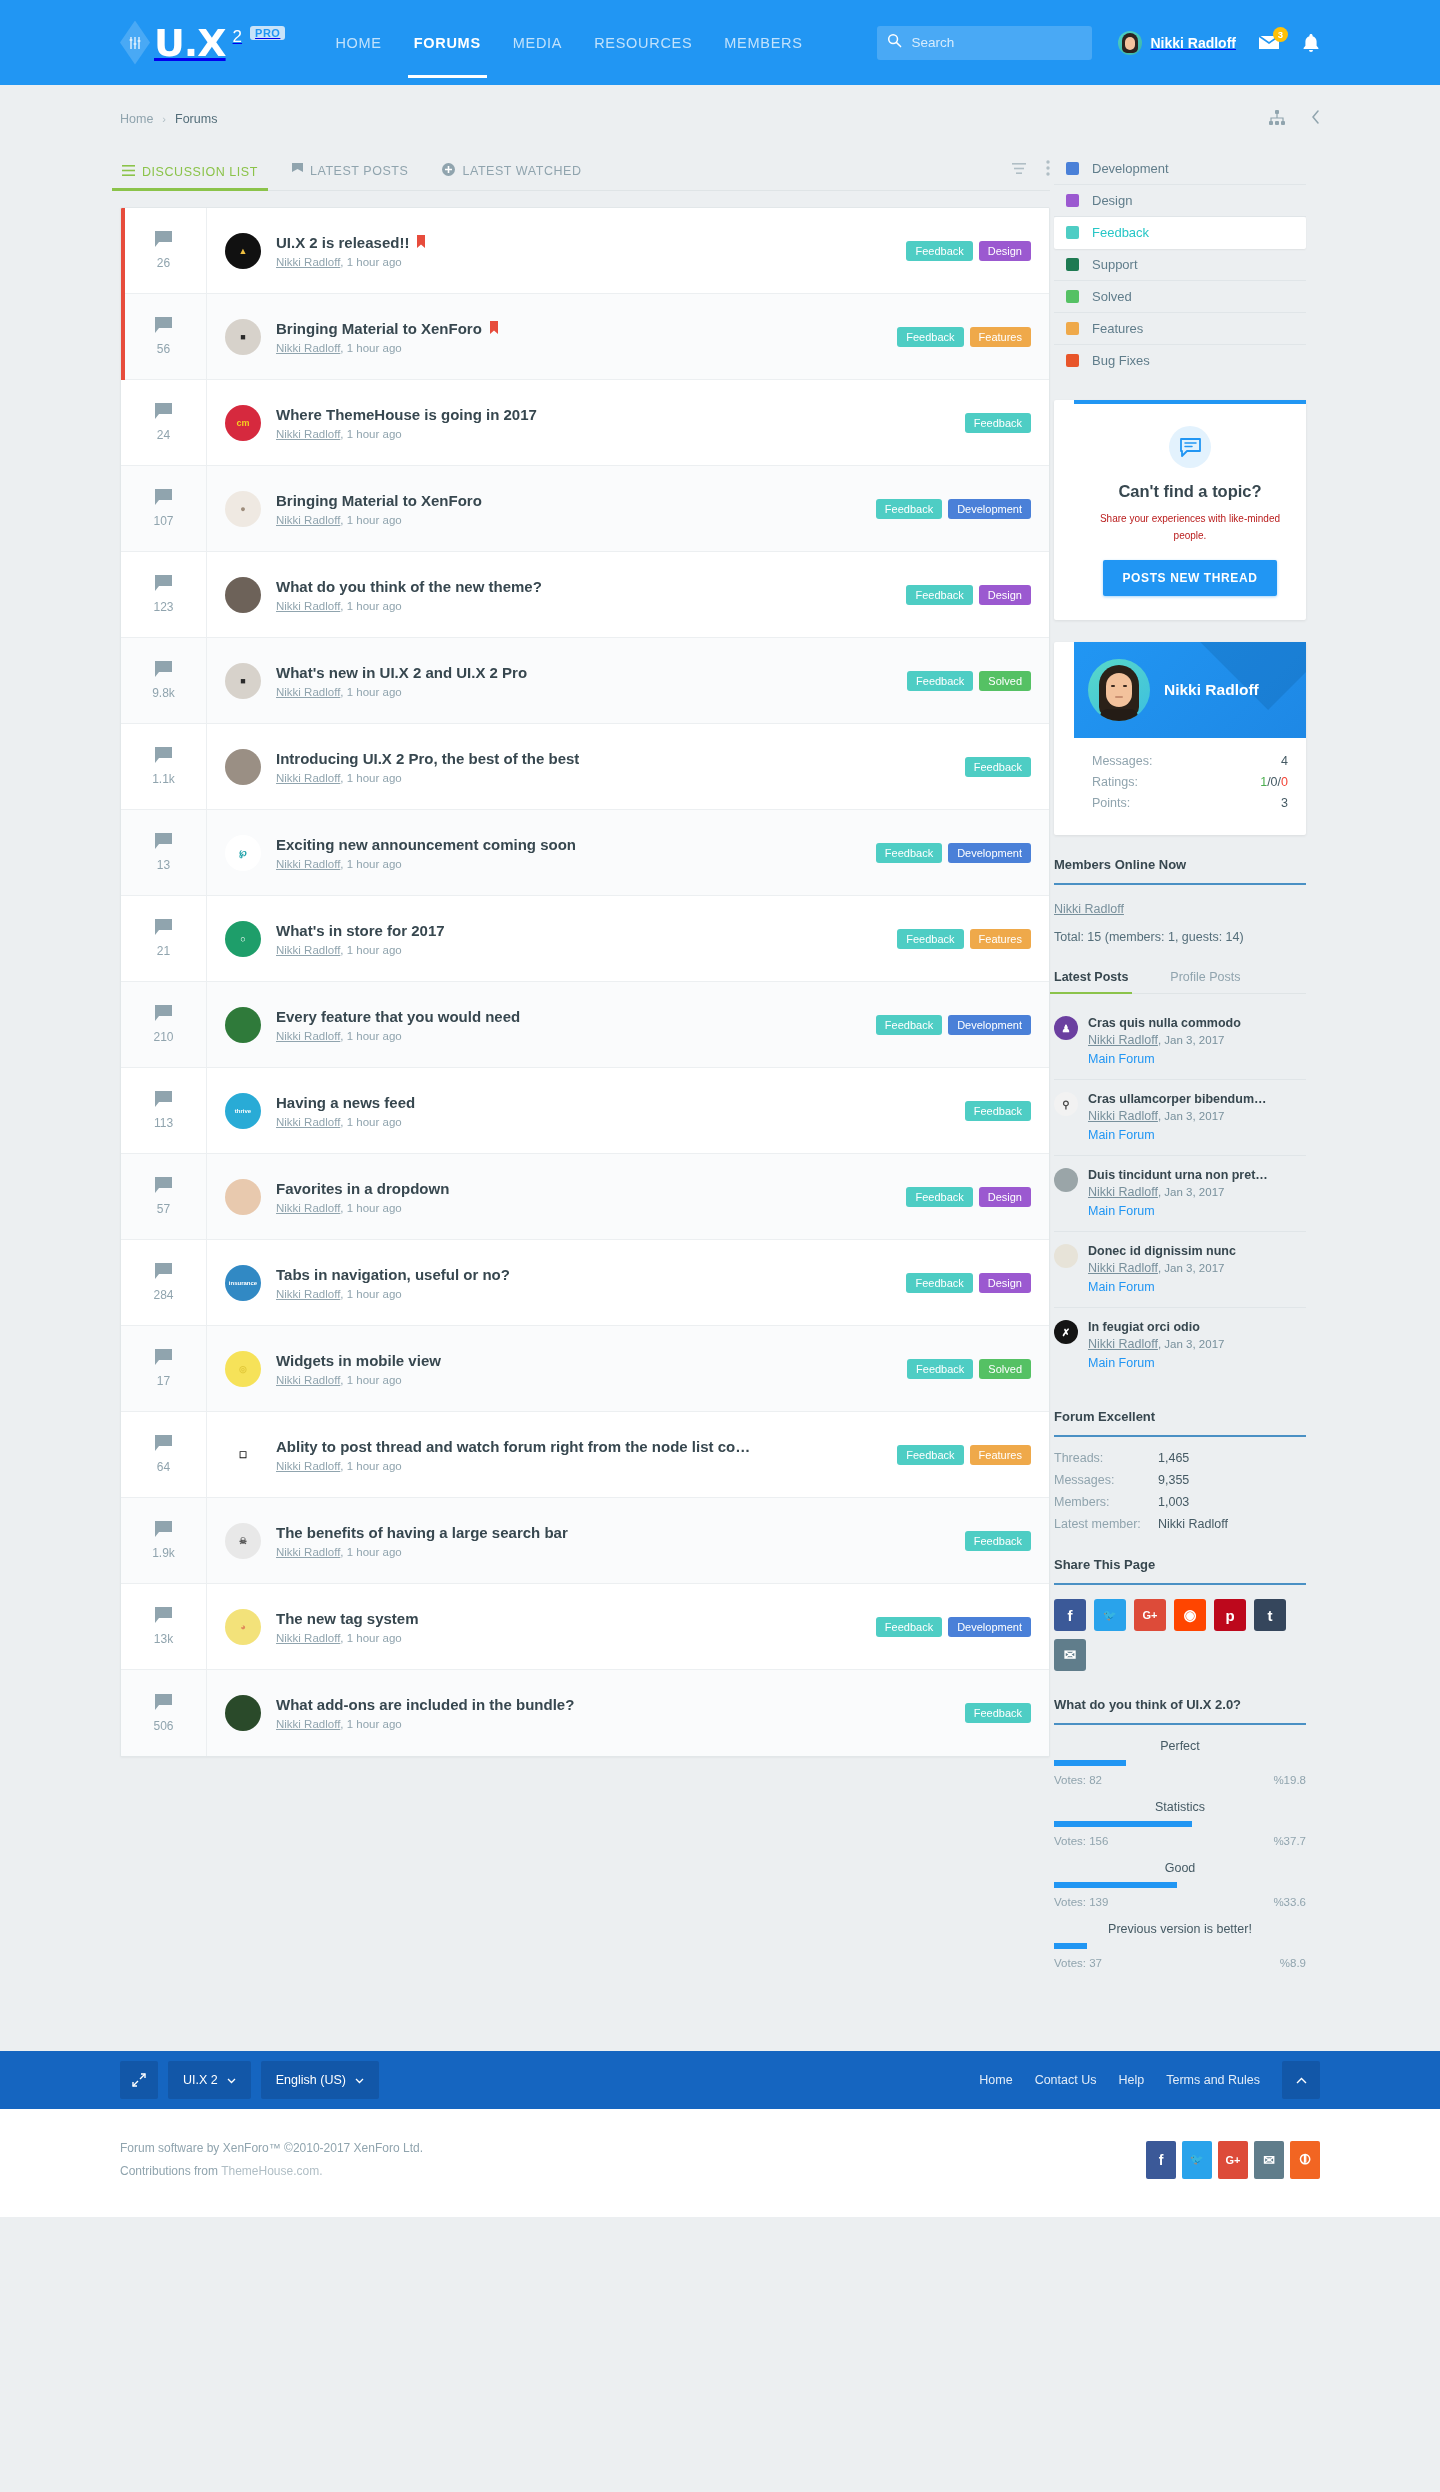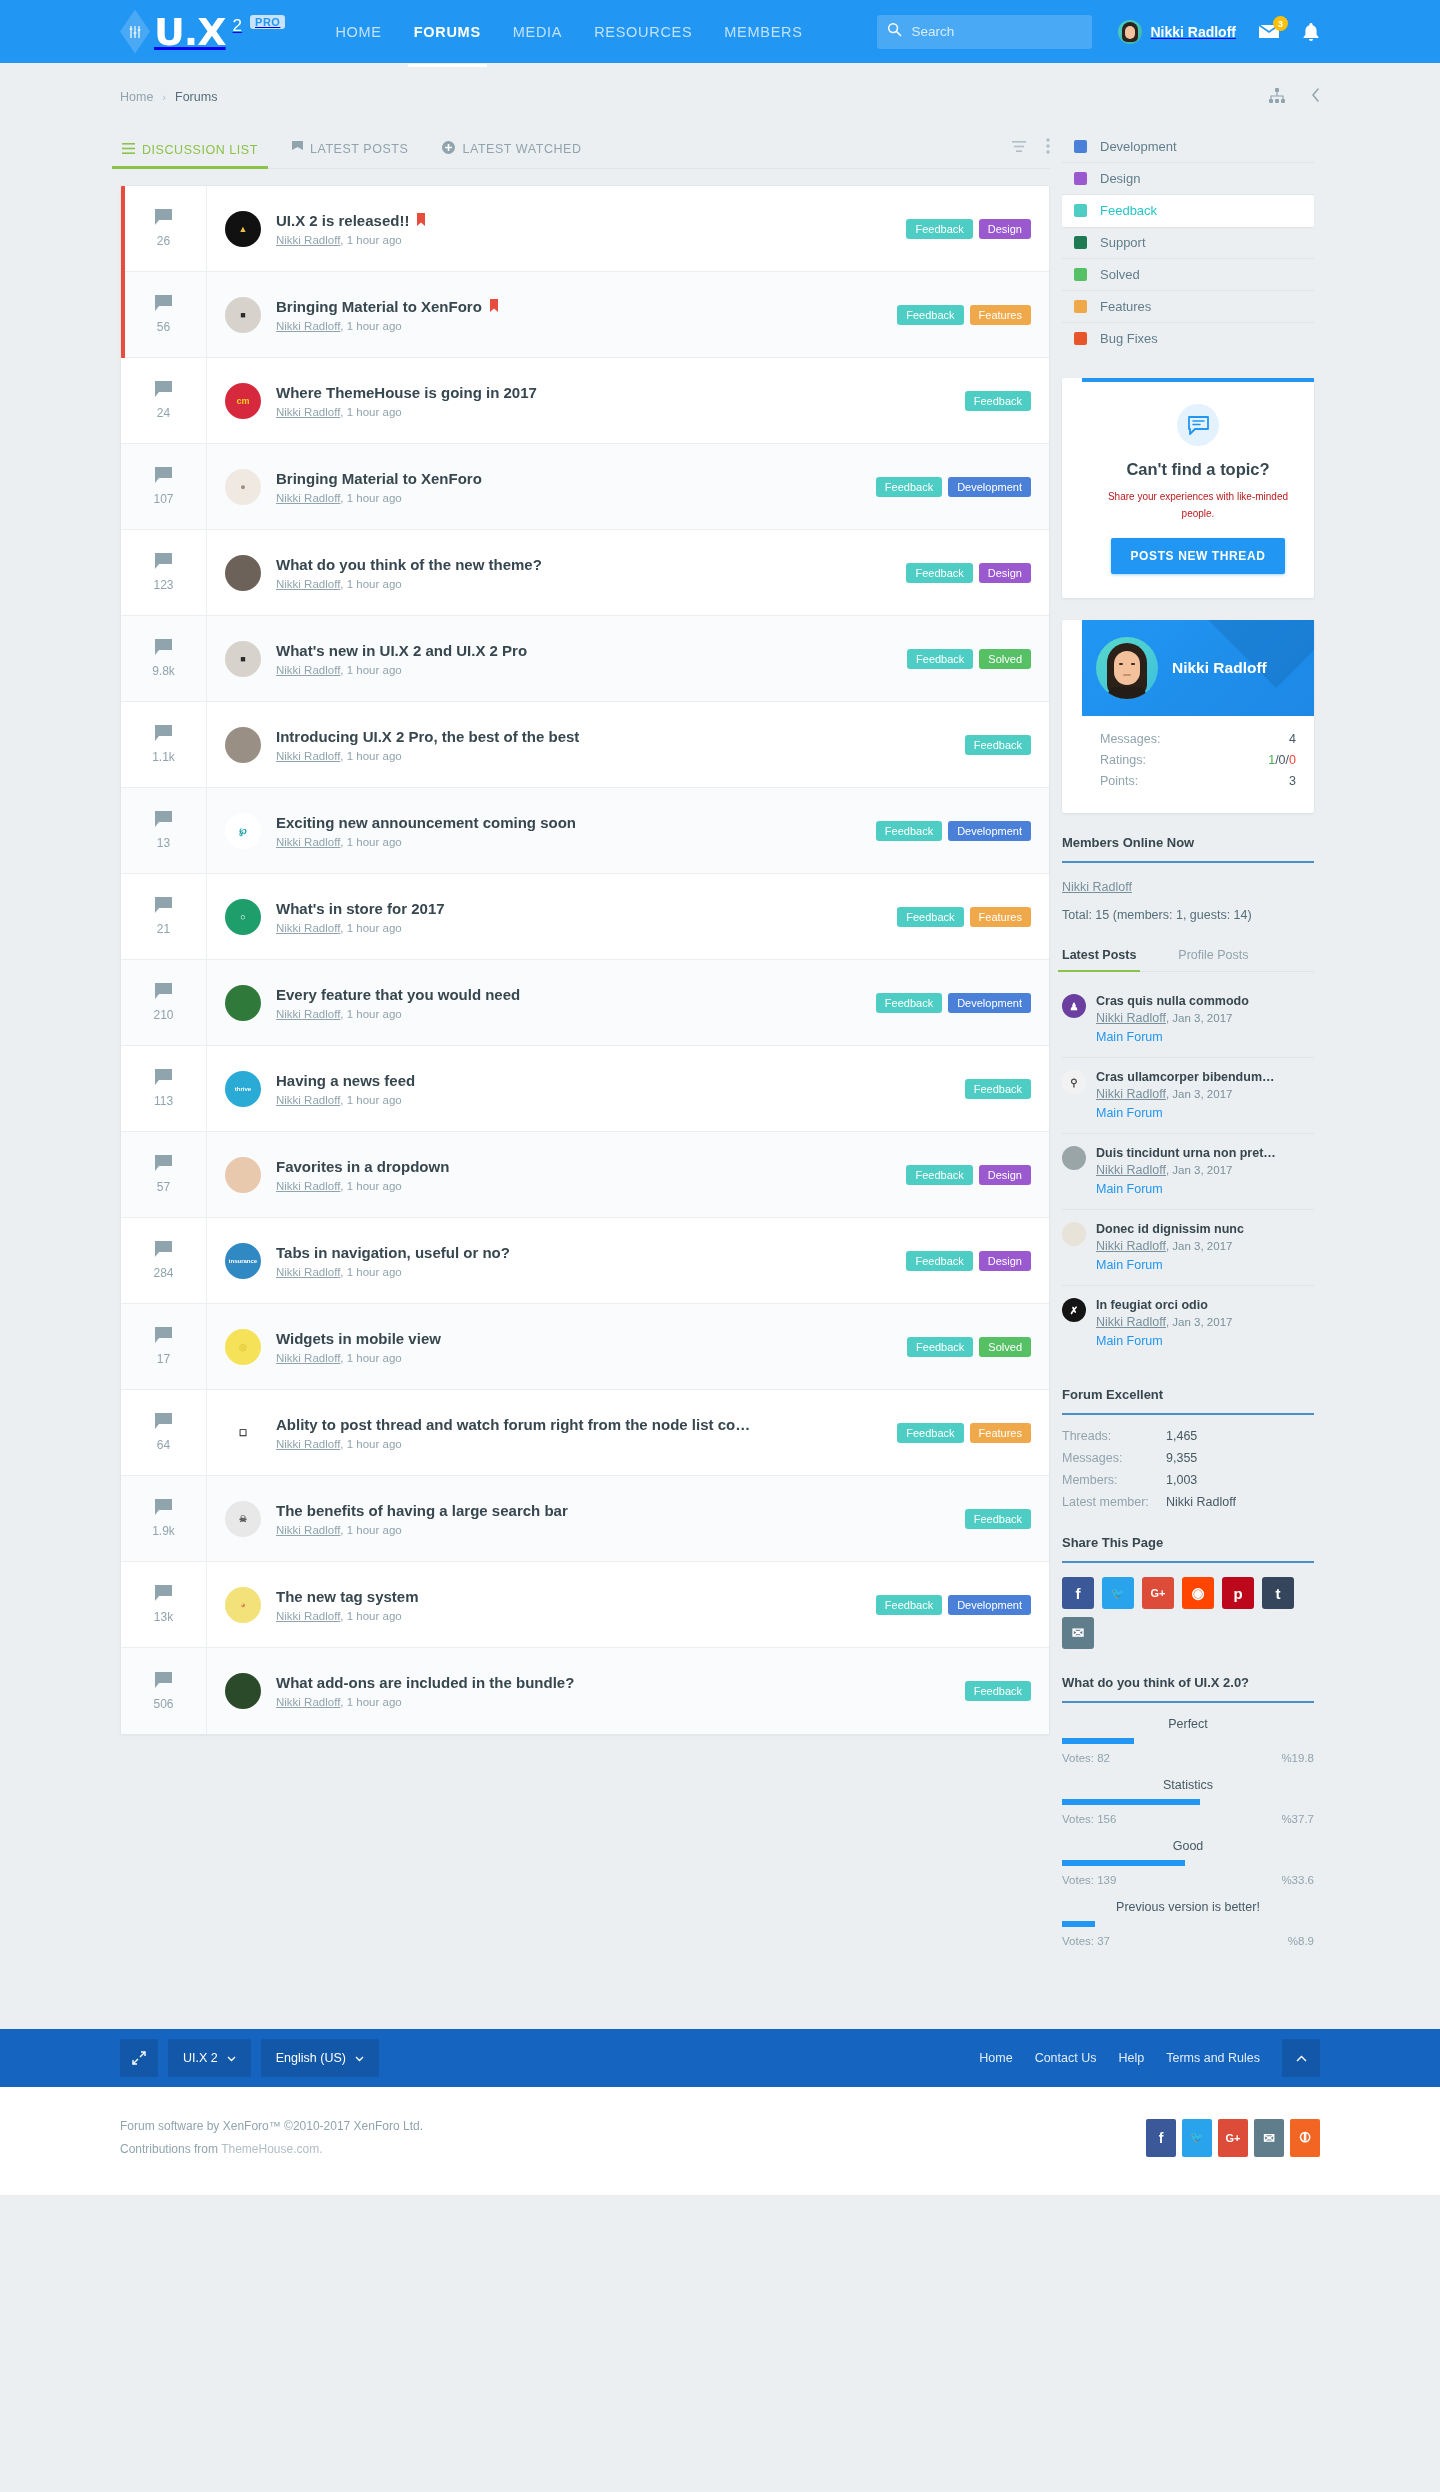--- a/index.html
+++ b/index.html
@@ -6,21 +6,21 @@
   html, body {
     width: 1440px;
     background: #eceff1;
     font-family: "Liberation Sans", sans-serif;
     -webkit-font-smoothing: antialiased;
   }
   body { padding-bottom: 0; }
 
   
   .topbar {
-    height: 63px;
+    height: 85px;
     background: #2196f3;
     display: flex;
     align-items: center;
     position: relative;
   }
   .topbar-inner {
     width: 1200px;
     margin: 0 auto;
     display: flex;
     align-items: center;
@@ -116,21 +116,21 @@
 
   
   .crumbwrap { width: 1200px; margin: 0 auto; height: 68px; display:flex; align-items:center;}
   .crumbs { display: flex; align-items: center; gap: 9px; font-size: 12.5px; }
   .crumbs a { color: #90a4ae; text-decoration: none; }
   .crumbs .sep { color: #b0bec5; font-size: 11px; }
   .crumbs .cur { color: #546e7a; }
   .crumb-actions { margin-left: auto; display: flex; align-items: center; gap: 26px; }
 
   
-  .page { width: 1200px; margin: 0 auto; display: flex; gap: 12px; align-items: flex-start; padding-bottom: 56px;}
+  .page { width: 1200px; margin: 0 auto; display: flex; gap: 4px; align-items: flex-start; padding-bottom: 56px;}
   .col-main { width: 930px; }
   .col-side { width: 252px; }
 
   
   .tabs {
     display: flex; align-items: flex-end; position: relative;
     border-bottom: 1px solid #dfe4e6;
     padding-bottom: 0;
     margin-bottom: 16px;
   }

